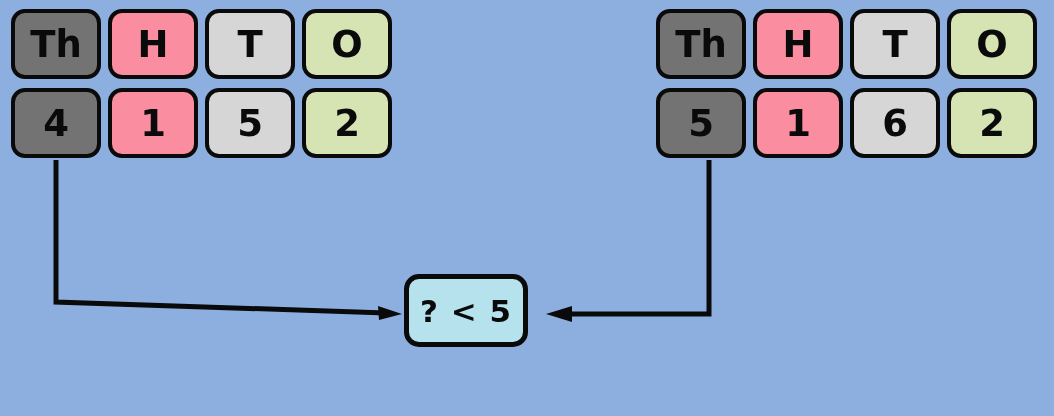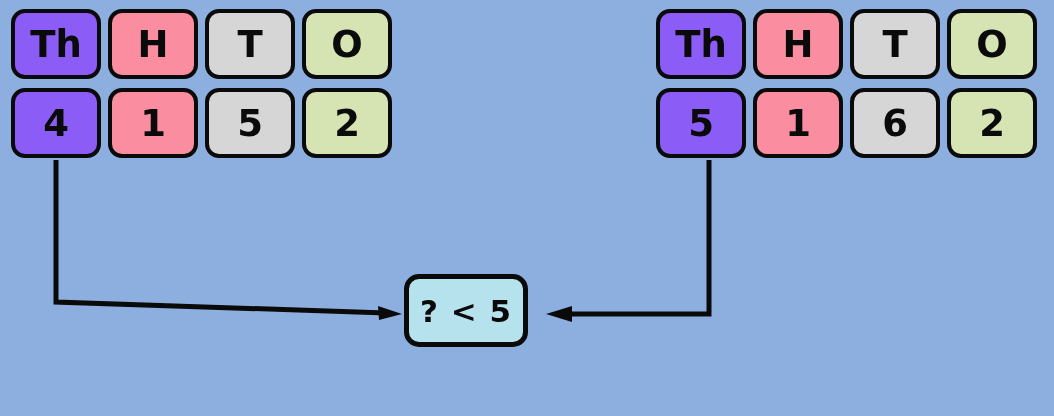--- a/index.html
+++ b/index.html
@@ -40,21 +40,21 @@
     border-radius: 14px;
     display: flex;
     align-items: center;
     justify-content: center;
     font-size: 37px;
     font-weight: 700;
     color: #0a0a0a;
     line-height: 1;
     letter-spacing: 0px;
   }
-  .pv-card.c-blue  { background: #8b5cf6; }
+  .pv-card.c-blue  { background: #737373; }
   .pv-card.c-pink  { background: #fa8da0; }
   .pv-card.c-gray  { background: #d6d6d6; }
   .pv-card.c-green { background: #d6e4b4; }
 
   
   .decision-box {
     position: absolute;
     left: 404px;
     top: 274px;
     width: 124px;

